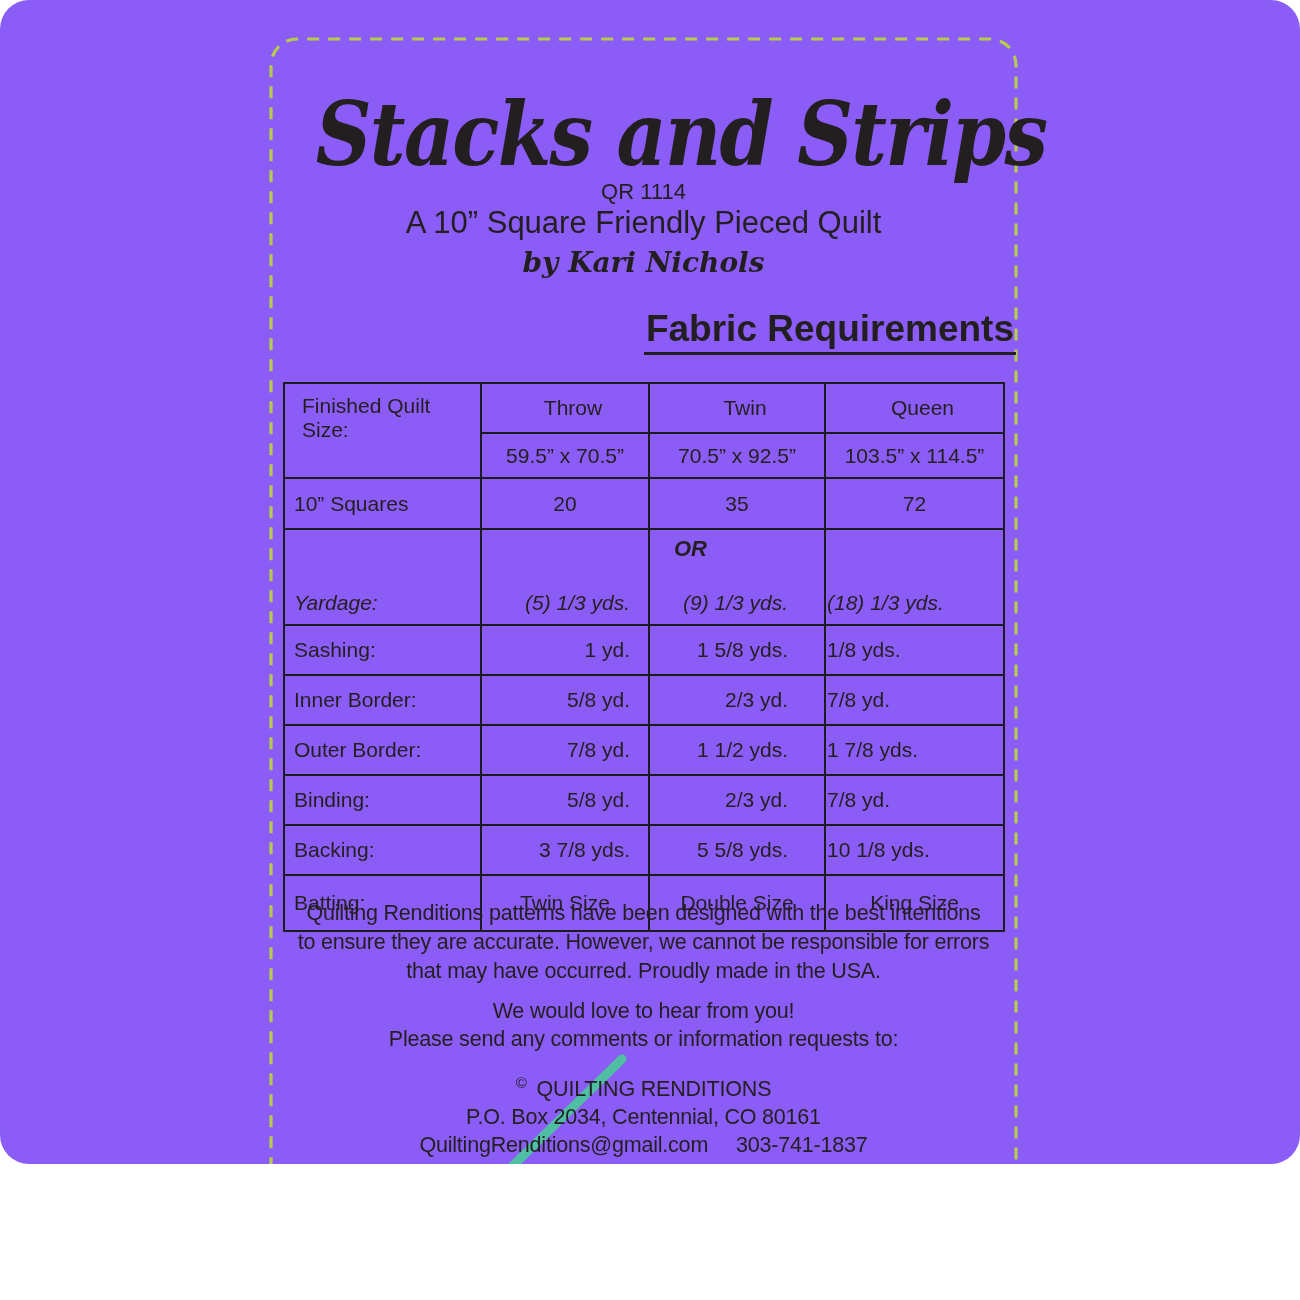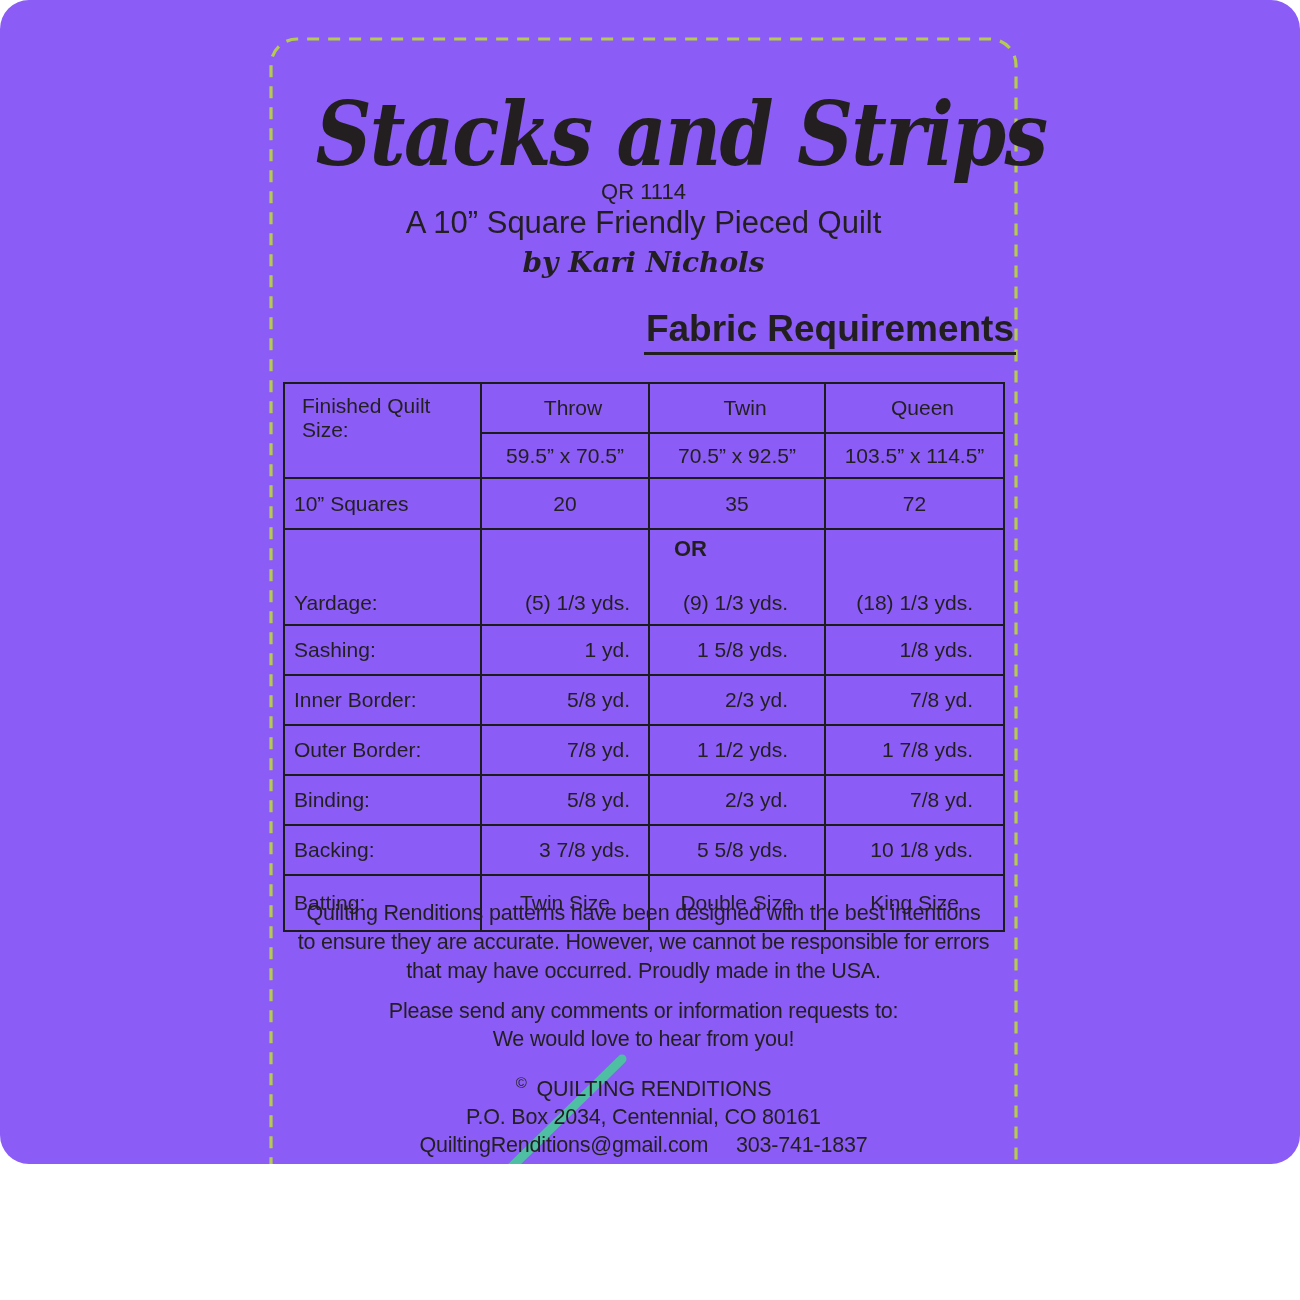--- a/index.html
+++ b/index.html
@@ -50,25 +50,25 @@
     color:#231f20;
     overflow:hidden;
   }
   td.lbl{text-align:left;padding-left:9px;}
   td.corner{font-size:20px;vertical-align:top;padding-top:10px;}
   td.chead{text-align:center;font-size:22px;}
   td.csize{text-align:center;font-size:21px;}
   td.cc{text-align:center;}
   td.r2{text-align:right;padding-right:18px;}
   td.r3{text-align:right;padding-right:36px;}
-  td.r4{text-align:right;padding-right:30px;}
+  td.r4{padding-right:30px;}
   tr.rh1 td{height:46px;padding-left:17px;}
   tr.rh2 td{height:41px;}
   tr.rsq td{height:47px;margin-top:40px;}
-  tr.ryd td{height:84px;vertical-align:bottom;padding-bottom:9px;}
+  tr.ryd td{height:84px;vertical-align:bottom;padding-bottom:9px;font-style:italic;}
   tr.rstd td{height:46px;}
   tr.rbat td{height:52px;}
   td.orcell{position:relative;}
   .or-label{
     position:absolute;top:6px;left:0;width:100%;
     text-align:left;padding-left:24px;box-sizing:border-box;
     font-weight:700;font-size:22px;
   }
 
   
@@ -184,22 +184,22 @@
     </tbody>
       </table>
 
     <div class="disclaimer">
       <div>Quilting Renditions patterns have been designed with the best intentions</div>
       <div>to ensure they are accurate. However, we cannot be responsible for errors</div>
       <div>that may have occurred. Proudly made in the USA.</div>
     </div>
 
     <div class="contact-intro">
+      <div>We would love to hear from you!</div>
       <div>Please send any comments or information requests to:</div>
-      <div>We would love to hear from you!</div>
     </div>
 
     <div class="contact">
       <div>
         <span class="copy-sym">©</span><span>QUILTING RENDITIONS</span>
       </div>
       <div>P.O. Box 2034, Centennial, CO 80161</div>
       <div>
         <span>QuiltingRenditions@gmail.com</span><span class="phone-gap">303-741-1837</span>
       </div>

